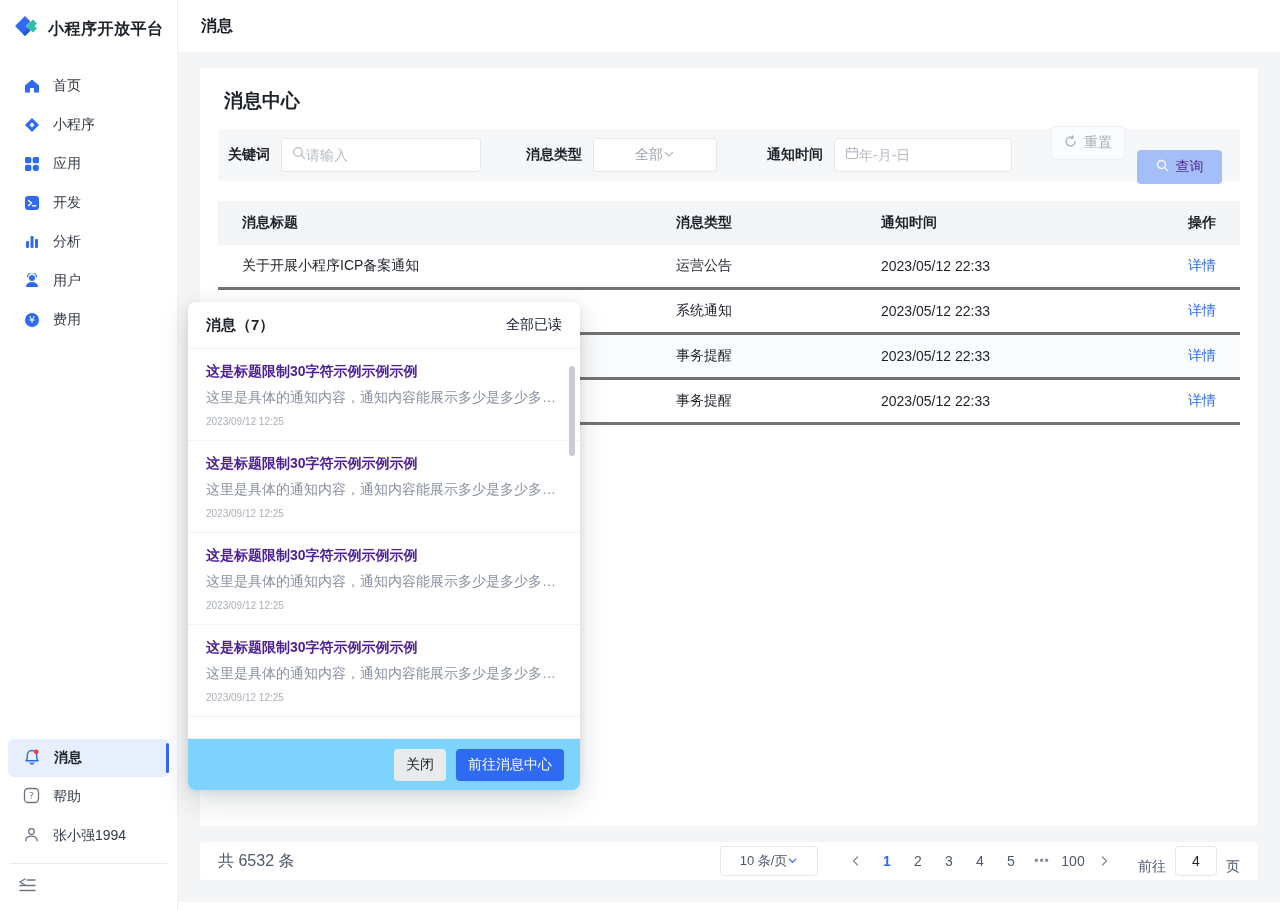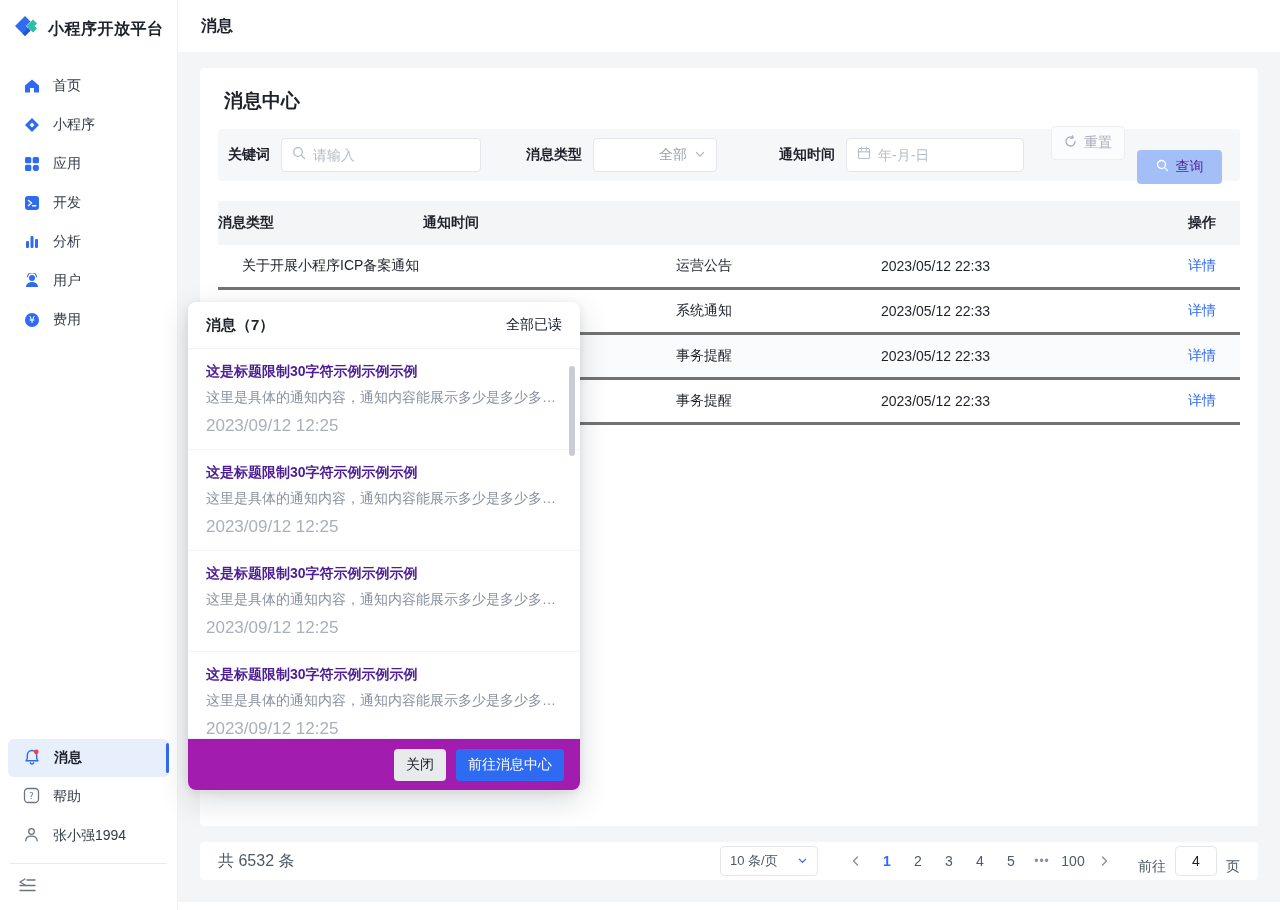--- a/index.html
+++ b/index.html
@@ -26,25 +26,25 @@
 
   
   .content { position:absolute; left:178px; top:52px; right:0; bottom:0; background:#f4f5f6; }
   .bottom-strip { position:absolute; left:0; right:0; bottom:0; height:8px; background:#fff; }
 
   .card { position:absolute; left:22px; top:16px; width:1058px; height:758px; background:#fff; border-radius:4px; }
   .card-title { font-size:19px; font-weight:bold; padding:20px 24px 0 24px; }
 
   .filterbar { margin:15px 18px 0 18px; height:52px; background:#f6f7f8; border-radius:4px; display:flex; align-items:center; padding:0 18px 0 10px; }
   .f-label { font-size:14px; font-weight:bold; color:#1d2129; margin-right:11px; white-space:nowrap; }
-  .f-input { display:flex; align-items:center; gap:7px; background:#fff; border:1px solid #e5e6eb; border-radius:4px; height:34px; padding:0 10px; }
+  .f-input { display:flex; align-items:center; background:#fff; border:1px solid #e5e6eb; border-radius:4px; height:34px; padding:0 10px; }
   .f-input input { border:none; outline:none; font-size:14px; width:100%; background:transparent; font-family:"Liberation Sans",sans-serif; }
   .f-input input::placeholder { color:#b6bcc6; }
   .w-kw { width:200px; }
-  .w-type { width:124px; margin-right:12px; justify-content:flex-end; cursor:pointer; }
+  .w-type { width:124px; margin-right:0; justify-content:center; cursor:pointer; }
   .w-date { width:178px; }
   .sel-val { font-size:14px; color:#9aa1ad; }
   .ml45 { margin-left:45px; } .ml50 { margin-left:50px; }
   .f-btns { margin-left:auto; display:flex; gap:12px; }
   .btn { display:flex; align-items:center; justify-content:center; gap:7px; height:34px; border-radius:4px; font-size:14px; cursor:pointer; border:none; font-family:"Liberation Sans",sans-serif; }
   .btn-reset { width:74px; background:#fbfcfd; border:1px solid #eceef1; color:#a9aeb8; }
   .btn-query { width:85px; background:#a4bff8; color:#4c1d95;margin-top:24px; }
 
   
   .table { margin:20px 18px 0 18px; }
@@ -54,40 +54,40 @@
   .c2 { width:205px; }
   .c3 { width:240px; }
   .c4 { flex:1; text-align:right; padding-right:24px; }
   .t-row.hl { background:#fafbfc; }
   .link { color:#2f6bf2; cursor:pointer; text-decoration:none; }
 
   
   .pagebar { position:absolute; left:22px; top:790px; width:1058px; height:38px; background:#fff; border-radius:4px; display:flex; align-items:center; padding:0 18px; }
   .total { font-size:16px; color:#4e5969; }
   .pg-right { margin-left:auto; display:flex; align-items:center; gap:5px; }
-  .size-select { display:flex; align-items:center; justify-content:space-between; width:98px; height:30px; border:1px solid #e5e6eb; border-radius:4px; padding:0 9px; font-size:13px; color:#4e5969; cursor:pointer; margin-right:20px; }
+  .size-select { display:flex; align-items:center; justify-content:center; width:98px; height:30px; border:1px solid #e5e6eb; border-radius:4px; padding:0 9px; font-size:13px; color:#4e5969; cursor:pointer; margin-right:20px; }
   .pg-arrow { width:26px; height:30px; display:flex; align-items:center; justify-content:center; cursor:pointer; }
   .pg-num { min-width:26px; height:30px; display:flex; align-items:center; justify-content:center; font-size:14px; color:#4e5969; cursor:pointer; border-radius:4px; }
   .pg-num.active { color:#2f6bf2; font-weight:bold; }
   .pg-dots { color:#86909c; letter-spacing:1px; font-size:12px; }
   .goto { display:flex; align-items:flex-end; gap:9px; margin-left:16px; font-size:14px; color:#4e5969; }
   .goto input { width:42px; height:30px; border:1px solid #e5e6eb; border-radius:4px; text-align:center; font-size:14px; color:#1d2129; outline:none; font-family:"Liberation Sans",sans-serif; }
 
   
   .popup { position:absolute; left:188px; top:302px; width:392px; height:488px; background:#fff; border-radius:8px; box-shadow:0 10px 30px rgba(15,25,40,.16), 0 2px 8px rgba(15,25,40,.08); z-index:60; display:flex; flex-direction:column; overflow:hidden; }
   .pp-head { height:47px; flex:0 0 47px; display:flex; align-items:center; justify-content:space-between; padding:0 18px; border-bottom:1px solid #f0f1f3; }
   .pp-title { font-size:15px; font-weight:bold; }
   .pp-readall { font-size:14px; color:#0f172a; cursor:pointer; }
   .pp-list { flex:1; overflow:hidden; position:relative; }
   .pp-item { padding:14px 18px 13px 18px; border-bottom:1px solid #f2f3f5; cursor:pointer; }
   .pp-item .mt { font-size:14px; font-weight:bold; color:#4c1d95; margin-bottom:8px; }
   .pp-item .mb { font-size:14px; color:#8a919f; white-space:nowrap; overflow:hidden; text-overflow:ellipsis; margin-bottom:9px; }
-  .pp-item .ts { font-size:17px; color:#aab0ba; }
+  .pp-item .ts { font-size:10px; color:#aab0ba; }
   .pp-scrollbar { position:absolute; right:5px; top:17px; width:6px; height:90px; background:#c9ccd4; border-radius:3px; cursor:grab; }
-  .pp-foot { flex:0 0 52px; border-top:1px solid #f0f1f3; background:#a21caf; display:flex; align-items:center; justify-content:flex-end; gap:10px; padding:0 16px; }
+  .pp-foot { flex:0 0 52px; border-top:1px solid #f0f1f3; background:#7dd3fc; display:flex; align-items:center; justify-content:flex-end; gap:10px; padding:0 16px; }
   .btn-close { width:52px; height:32px; background:#e9eaec; color:#1d2129; }
   .btn-go { width:108px; height:32px; background:#2f6bf2; color:#fff; }
 </style>
 </head>
 <body>
 
 <div class="sidebar">
   <div class="logo-row">
     <span>
       <svg width="28" height="28" viewBox="0 0 28 28">
@@ -274,20 +274,21 @@
                 <line x1="8.6" y1="8.6" x2="11.6" y2="11.6" stroke="#fff" stroke-width="1.3" stroke-linecap="round"></line>
               </svg>
           </span>
           <span>查询</span>
         </button>
       </div>
     </div>
 
     <div class="table">
       <div class="t-row t-head">
+        <div class="c1">消息标题</div>
         <div class="c2">消息类型</div>
         <div class="c3">通知时间</div>
         <div class="c4">操作</div>
       </div>
       <div class="t-row">
         <div class="c1">关于开展小程序ICP备案通知</div>
         <div class="c2">运营公告</div>
         <div class="c3">2023/05/12 22:33</div>
         <div class="c4"><a class="link">详情</a></div>
       </div>

